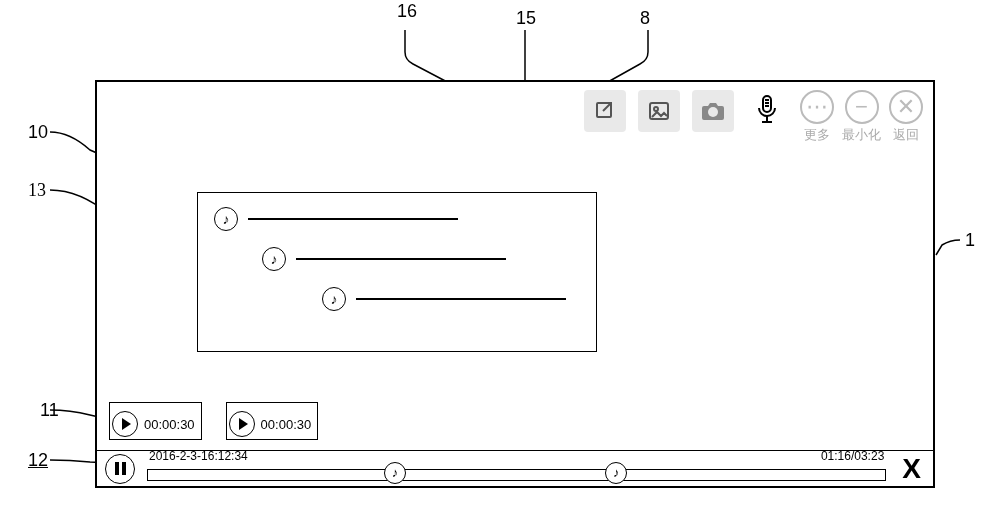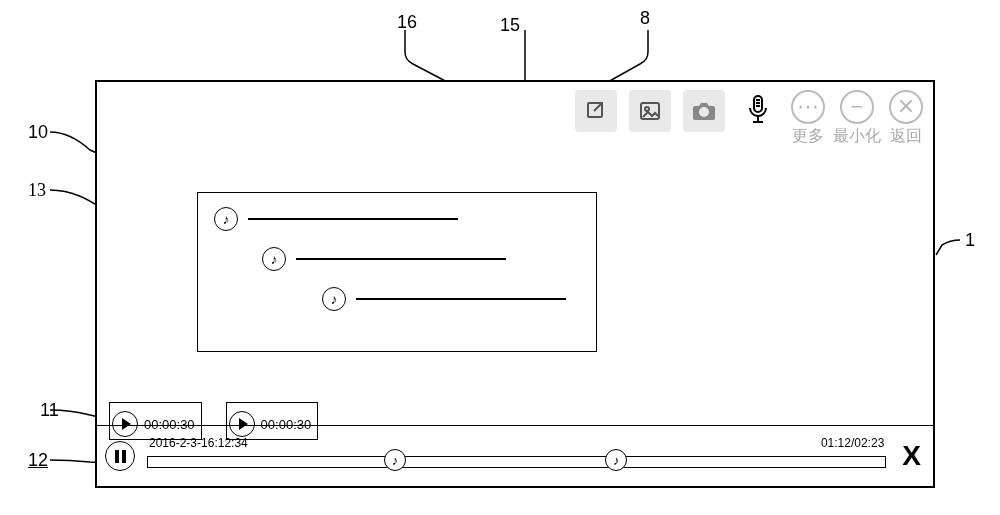--- a/index.html
+++ b/index.html
@@ -59,21 +59,21 @@
   .round-item { display:flex; flex-direction:column; align-items:center; gap:2px; }
   .round {
     width: 34px; height: 34px;
     border: 2px solid #bbb;
     border-radius: 50%;
     display:flex; align-items:center; justify-content:center;
     color:#bbb;
     font-size: 22px;
     line-height:1;
   }
-  .round-label { font-size: 16px; color:#aaa; }
+  .round-label { font-size: 13px; color:#aaa; }
   .notes-box {
     position:absolute;
     left: 100px;
     top: 110px;
     width: 400px;
     height: 160px;
     border: 1.5px solid #000;
     padding: 14px 16px;
   }
   .note-row {
@@ -108,21 +108,21 @@
     width:0;height:0;
     border-left:9px solid #000;
     border-top:6px solid transparent;
     border-bottom:6px solid transparent;
     margin-left:3px;
   }
   .clip-time { font-size:13px; }
   .player {
     position:absolute;
     left:0; right:0; bottom:0;
-    height:61px;
+    height:36px;
     border-top:1.5px solid #000;
     display:flex; align-items:center;
     padding:0 8px;
     gap:12px;
   }
   .pause-circ {
     width:30px;height:30px;border:1.5px solid #000;border-radius:50%;
     display:flex;align-items:center;justify-content:center;gap:3px;
   }
   .pause-bar { width:4px; height:13px; background:#000; }
@@ -143,22 +143,22 @@
     display:flex;align-items:center;justify-content:center;
     font-size:13px;
   }
   .close-x {
     font-size:28px; font-weight:bold; padding:0 4px;
   }
 </style>
 </head>
 <body>
 
-<div class="callout" style="left:397px; top:12px;">16</div>
-<div class="callout" style="left:500px; top:8px;margin-top:7px;">15</div>
+<div class="callout" style="left:397px; top:1px;">16</div>
+<div class="callout" style="left:516px; top:8px;">15</div>
 <div class="callout" style="left:640px; top:8px;">8</div>
 <div class="callout" style="left:28px; top:122px;">10</div>
 <div class="callout" style="left:28px; top:180px;font-family:Liberation Serif, serif;">13</div>
 <div class="callout" style="left:965px; top:230px;">1</div>
 <div class="callout" style="left:40px; top:400px;">11</div>
 <div class="callout" style="left:28px; top:450px;text-decoration:underline;">12</div>
 
 <svg class="leader" width="1000" height="515" style="left:0;top:0;position:absolute;pointer-events:none;">
 
   <path d="M405 30 L405 52 Q405 60 413 64 L470 94"></path>
@@ -264,21 +264,21 @@
     </div>
   </div>
 
   <div class="player">
     <div class="pause-circ">
       <div class="pause-bar"></div>
         <div class="pause-bar"></div>
     </div>
     <div class="track-wrap">
       <span class="timestamp">2016-2-3-16:12:34</span>
-      <span class="timecount">01:12/02:23</span>
+      <span class="timecount">01:16/03:23</span>
       <div class="track">
         <div class="marker" style="left:32%">
             <span>♪</span>
           </div>
         <div class="marker" style="left:62%">
             <span>♪</span>
           </div>
       </div>
     </div>
     <div class="close-x">X</div>

